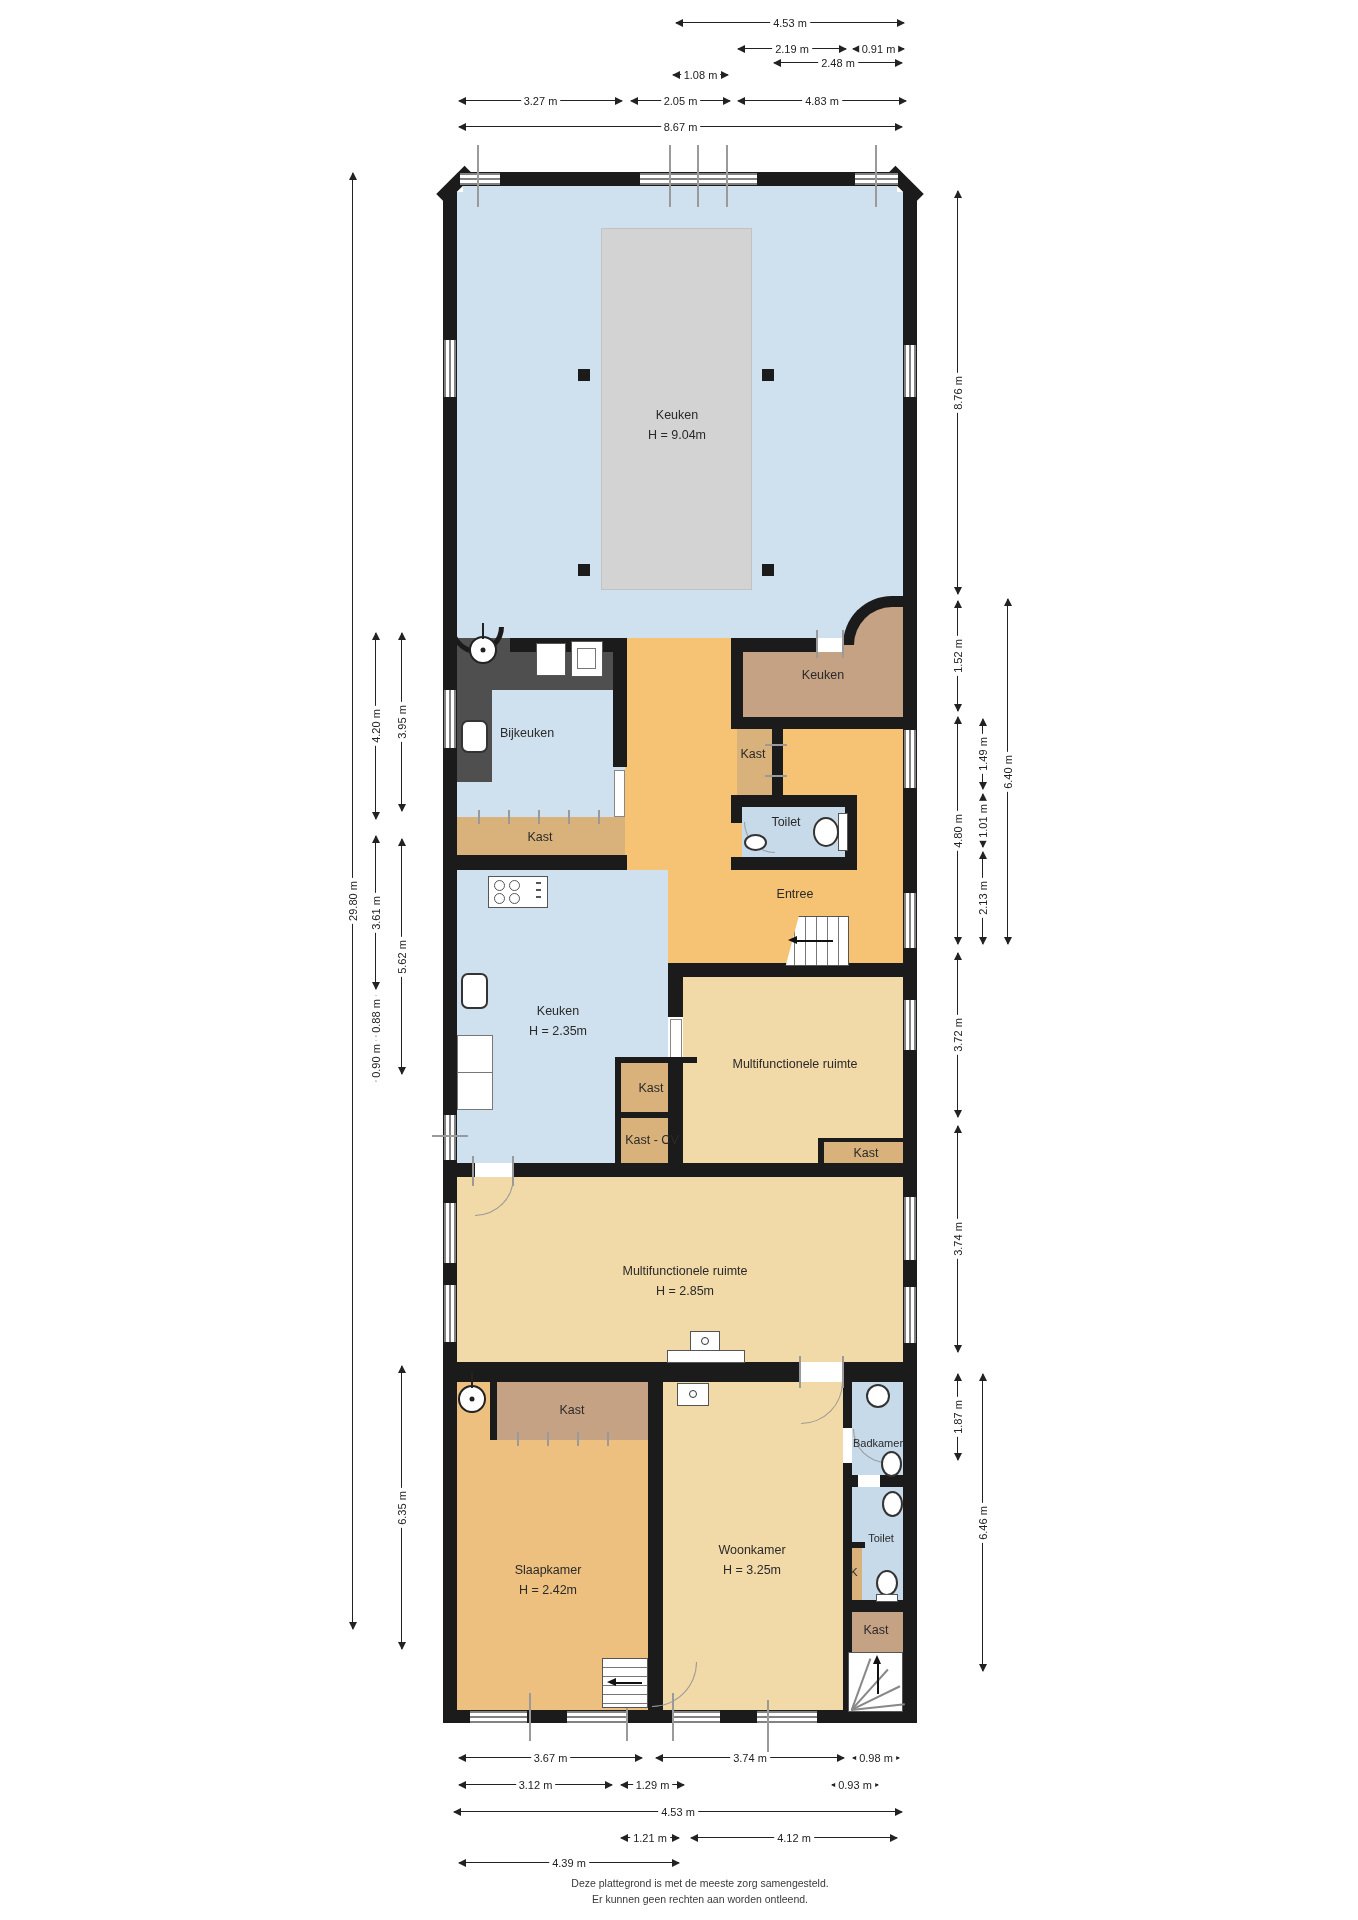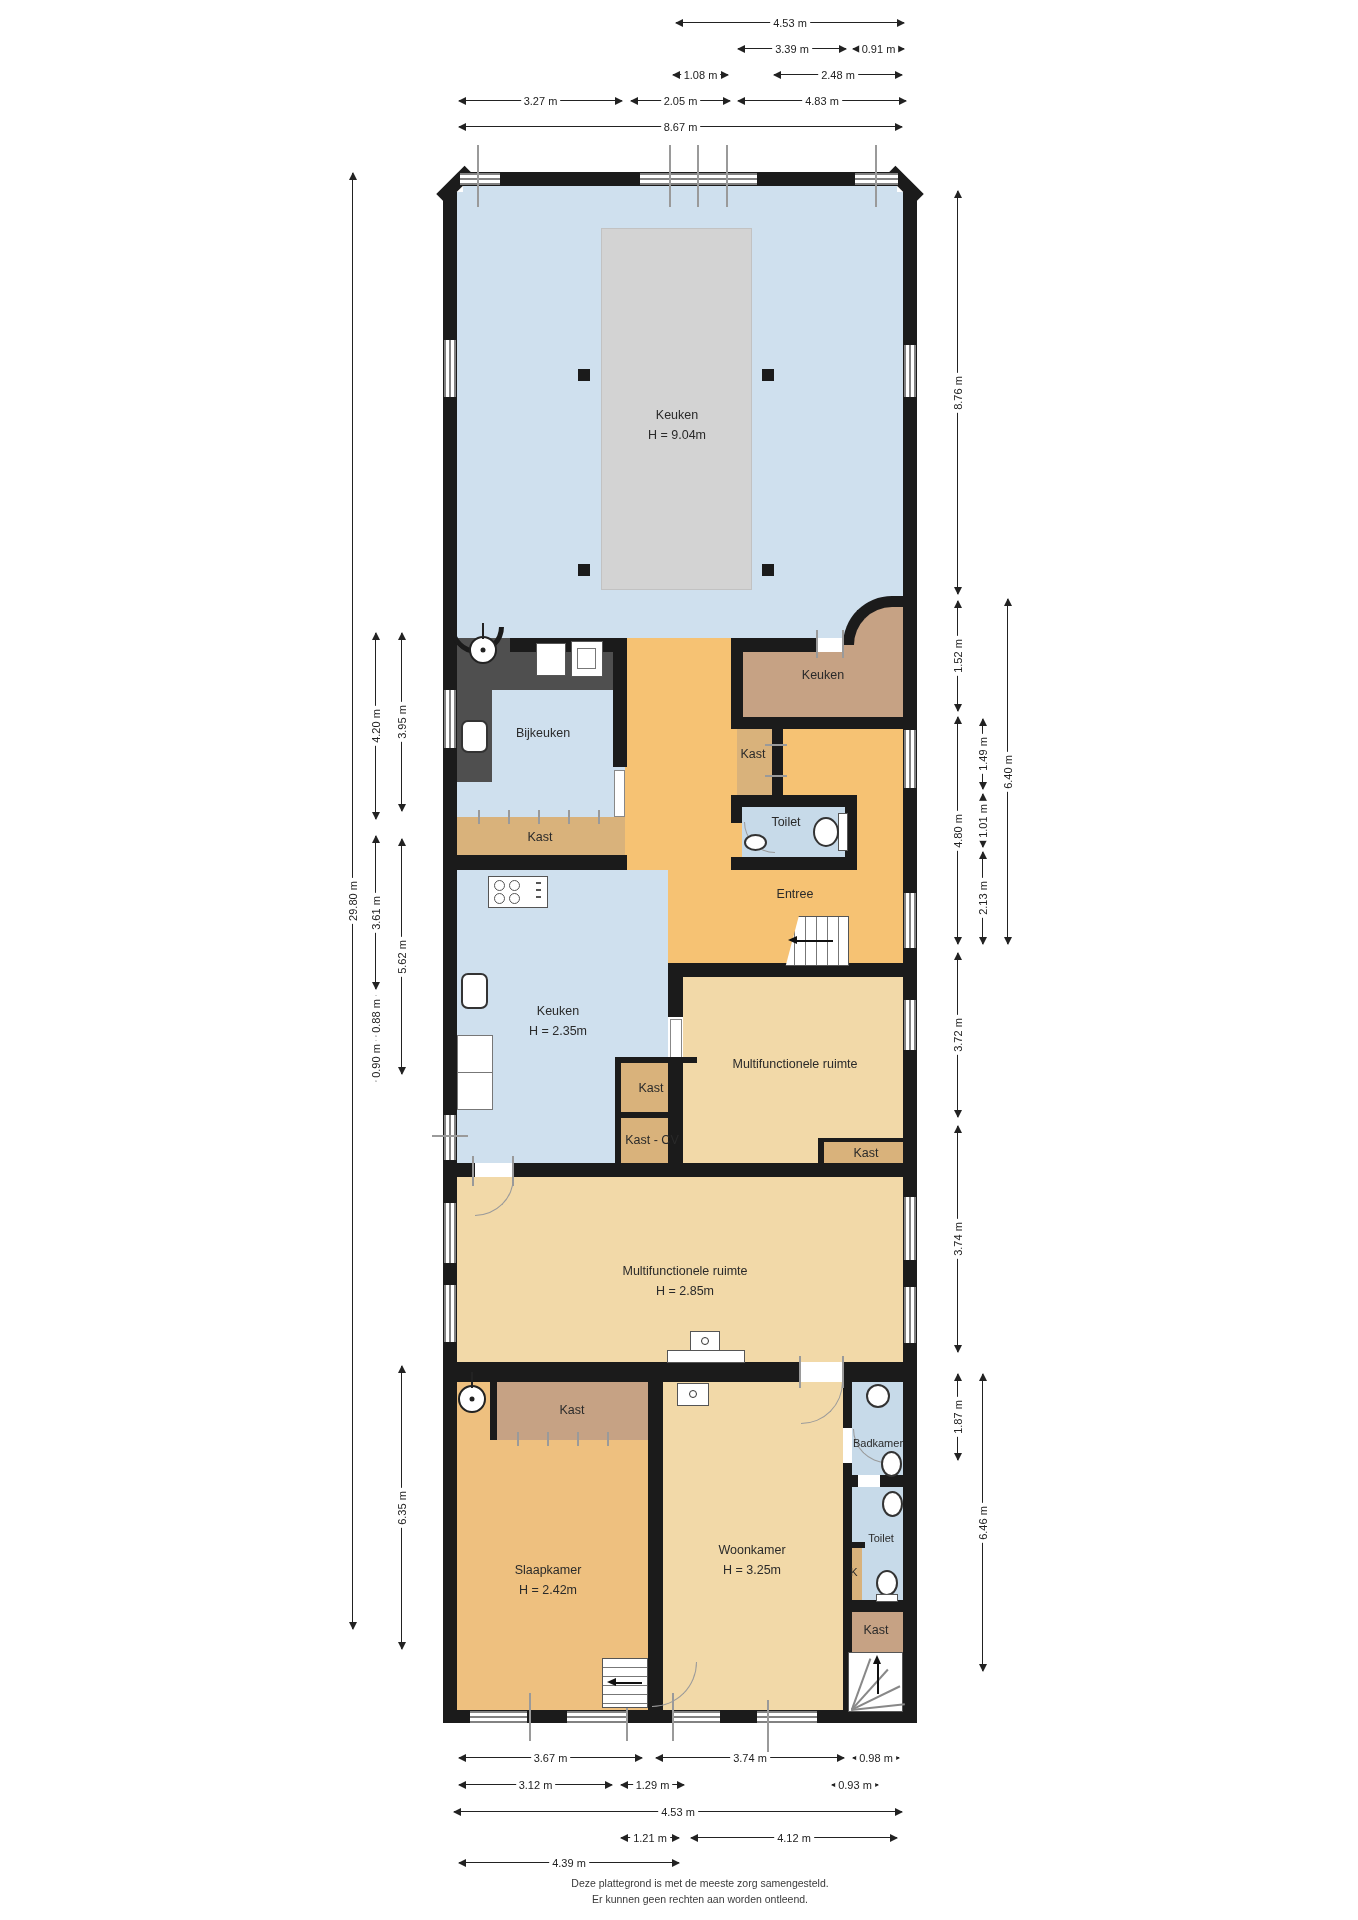--- a/index.html
+++ b/index.html
@@ -235,21 +235,21 @@
     <i class="fan" style="left:2px;bottom:2px;height:54px;transform:rotate(64deg)"></i>
     <i class="fan" style="left:2px;bottom:2px;height:54px;transform:rotate(84deg)"></i>
   </div>
   <div class="sarv" style="left:877px;top:1660px;height:34px"></div>
 
   <div class="rlabel" style="left:677px;top:425px">
     <div>Keuken</div>
     <div>H = 9.04m</div>
   </div>
   <div class="rlabel" style="left:823px;top:675px">Keuken</div>
-  <div class="rlabel" style="left:543px;top:733px">Bijkeuken</div>
+  <div class="rlabel" style="left:527px;top:733px">Bijkeuken</div>
   <div class="rlabel" style="left:540px;top:837px">Kast</div>
   <div class="rlabel" style="left:753px;top:754px">Kast</div>
   <div class="rlabel" style="left:786px;top:822px">Toilet</div>
   <div class="rlabel" style="left:795px;top:894px">Entree</div>
   <div class="rlabel" style="left:558px;top:1021px">
     <div>Keuken</div>
     <div>H = 2.35m</div>
   </div>
   <div class="rlabel" style="left:795px;top:1064px">Multifunctionele ruimte</div>
   <div class="rlabel" style="left:651px;top:1088px">Kast</div>
@@ -276,35 +276,35 @@
   <div class="dim h" style="left:675px;top:16px;width:230px">
       <i class="line"></i>
       <i class="a1"></i>
       <i class="a2"></i>
       <b class="lbl">4.53 m</b>
     </div>
   <div class="dim h" style="left:737px;top:42px;width:110px">
       <i class="line"></i>
       <i class="a1"></i>
       <i class="a2"></i>
-      <b class="lbl">3.39 m</b>
+      <b class="lbl">2.19 m</b>
     </div>
   <div class="dim h" style="left:852px;top:42px;width:53px">
       <i class="line"></i>
       <i class="a1"></i>
       <i class="a2"></i>
       <b class="lbl">0.91 m</b>
     </div>
   <div class="dim h" style="left:672px;top:68px;width:57px">
       <i class="line"></i>
       <i class="a1"></i>
       <i class="a2"></i>
       <b class="lbl">1.08 m</b>
     </div>
-  <div class="dim h" style="left:773px;top:68px;width:130px">
+  <div class="dim h" style="left:773px;top:56px;width:130px">
       <i class="line"></i>
       <i class="a1"></i>
       <i class="a2"></i>
       <b class="lbl">2.48 m</b>
     </div>
   <div class="dim h" style="left:458px;top:94px;width:165px">
       <i class="line"></i>
       <i class="a1"></i>
       <i class="a2"></i>
       <b class="lbl">3.27 m</b>

